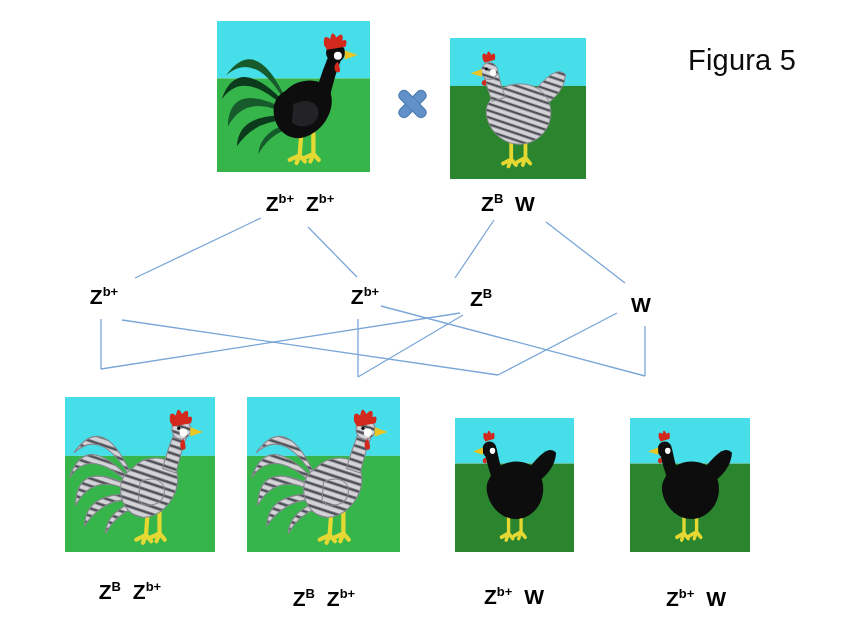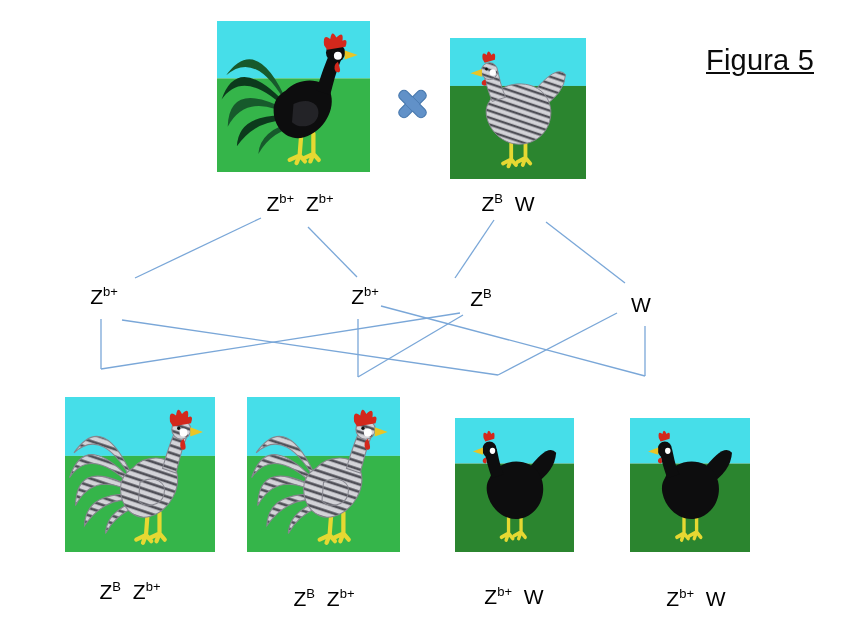--- a/index.html
+++ b/index.html
@@ -8,34 +8,34 @@
     font-family:"Liberation Sans",sans-serif;overflow:hidden;
   }
   .chicken{position:absolute;}
   .chicken svg{display:block;width:100%;height:100%;}
   .figtitle{
     position:absolute;font-size:29px;font-weight:400;color:#0b0b0b;
     letter-spacing:0.2px;white-space:nowrap;
   }
   .geno{
     position:absolute;transform:translateX(-50%);
-    font-size:21px;font-weight:400;color:#000;white-space:nowrap;
+    font-size:21px;font-weight:700;color:#000;white-space:nowrap;
     word-spacing:6px;line-height:1.0;
   }
   .geno sup{font-size:62%;vertical-align:super;letter-spacing:0;}
   #wires{position:absolute;left:0;top:0;pointer-events:none;}
   .crossbox{position:absolute;}
   .crossbox svg{display:block;}
 </style>
 </head>
 <body>
 
 <div class="stage">
 
-  <div class="figtitle" style="left:706px;top:44px;text-decoration:underline;">Figura 5</div>
+  <div class="figtitle" style="left:688px;top:44px;">Figura 5</div>
 
   <svg id="wires" width="842" height="623" viewBox="0 0 842 623">
       <line x1="261" y1="218" x2="135" y2="278" stroke="#7aa7d8" stroke-width="1.3"></line>
       <line x1="308" y1="227" x2="357" y2="277" stroke="#7aa7d8" stroke-width="1.3"></line>
       <line x1="494" y1="220" x2="455" y2="278" stroke="#7aa7d8" stroke-width="1.3"></line>
       <line x1="546" y1="222" x2="625" y2="283" stroke="#7aa7d8" stroke-width="1.3"></line>
       <line x1="101" y1="319" x2="101" y2="369" stroke="#7aa7d8" stroke-width="1.3"></line>
       <line x1="460" y1="313" x2="101" y2="369" stroke="#7aa7d8" stroke-width="1.3"></line>
       <line x1="358" y1="319" x2="358" y2="377" stroke="#7aa7d8" stroke-width="1.3"></line>
       <line x1="463" y1="315" x2="358" y2="377" stroke="#7aa7d8" stroke-width="1.3"></line>

